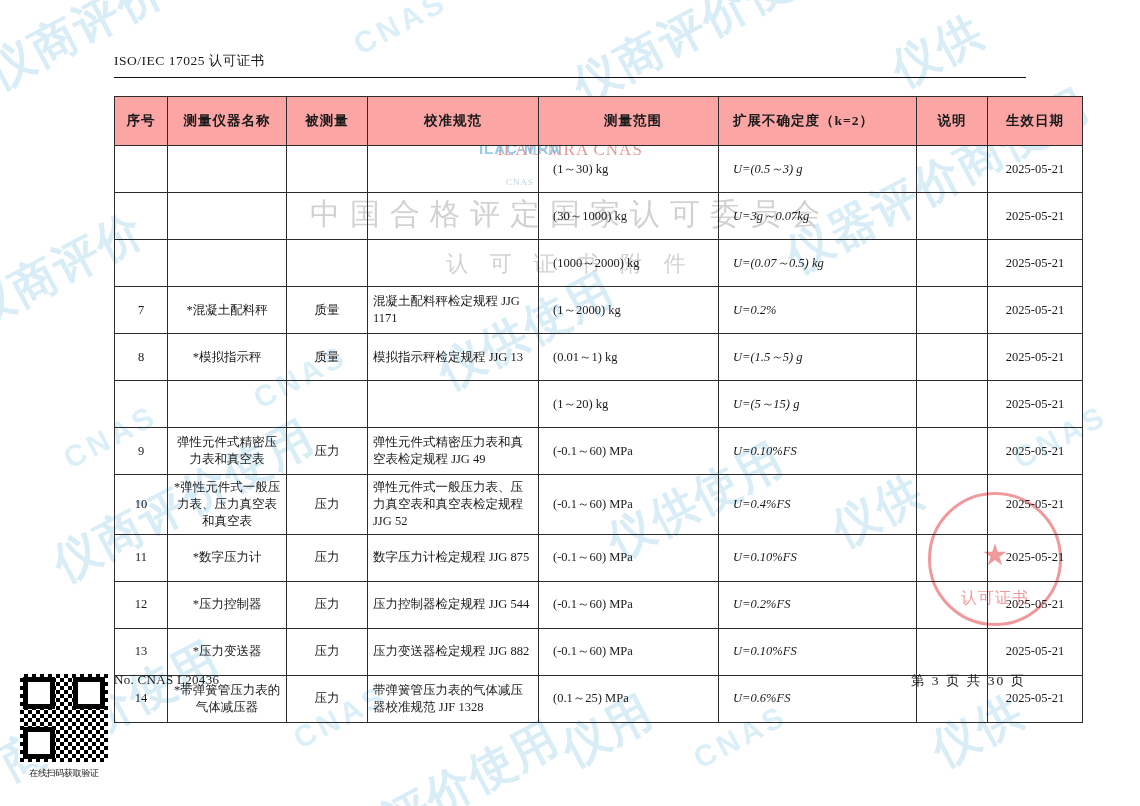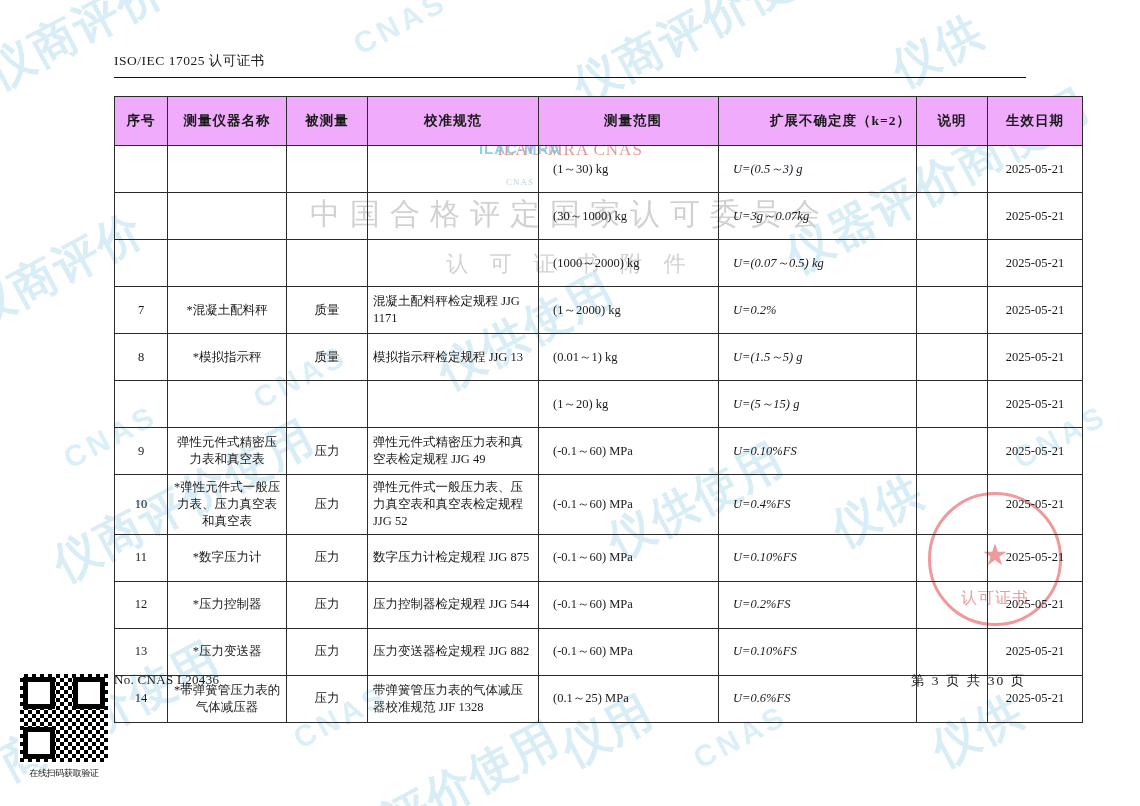--- a/index.html
+++ b/index.html
@@ -104,21 +104,21 @@
   }
   table.cert th, table.cert td {
     border: 1px solid #2b2b2b;
     font-size: 12.5px;
     line-height: 1.35;
     padding: 4px 5px;
     vertical-align: middle;
     background: transparent;
   }
   table.cert thead th {
-    background: #f0abfc;
+    background: #fca5a5;
     font-weight: bold;
     text-align: center;
     height: 40px;
     font-size: 13.5px;
     letter-spacing: 1px;
   }
   .c-num    { width: 42px;  text-align: center; }
   .c-name   { width: 108px; text-align: center; }
   .c-meas   { width: 70px;  text-align: center; }
   .c-spec   { width: 160px; text-align: left; }
@@ -288,21 +288,21 @@
   <div class="doc-header">ISO/IEC 17025 认可证书</div>
 
   <table class="cert">
     <thead>
       <tr>
         <th class="c-num">序号</th>
         <th class="c-name">测量仪器名称</th>
         <th class="c-meas">被测量</th>
         <th class="c-spec">校准规范</th>
         <th class="c-range" style="text-align:center;">测量范围</th>
-        <th class="c-unc" style="text-align:right;margin-left:48px;">扩展不确定度（k=2）</th>
+        <th class="c-unc" style="text-align:left;margin-left:48px;">扩展不确定度（k=2）</th>
         <th class="c-note">说明</th>
         <th class="c-date">生效日期</th>
       </tr>
     </thead>
     <tbody>
 
       <tr>
         <td class="c-num r-height"></td>
         <td class="c-name"></td>
         <td class="c-meas"></td>

